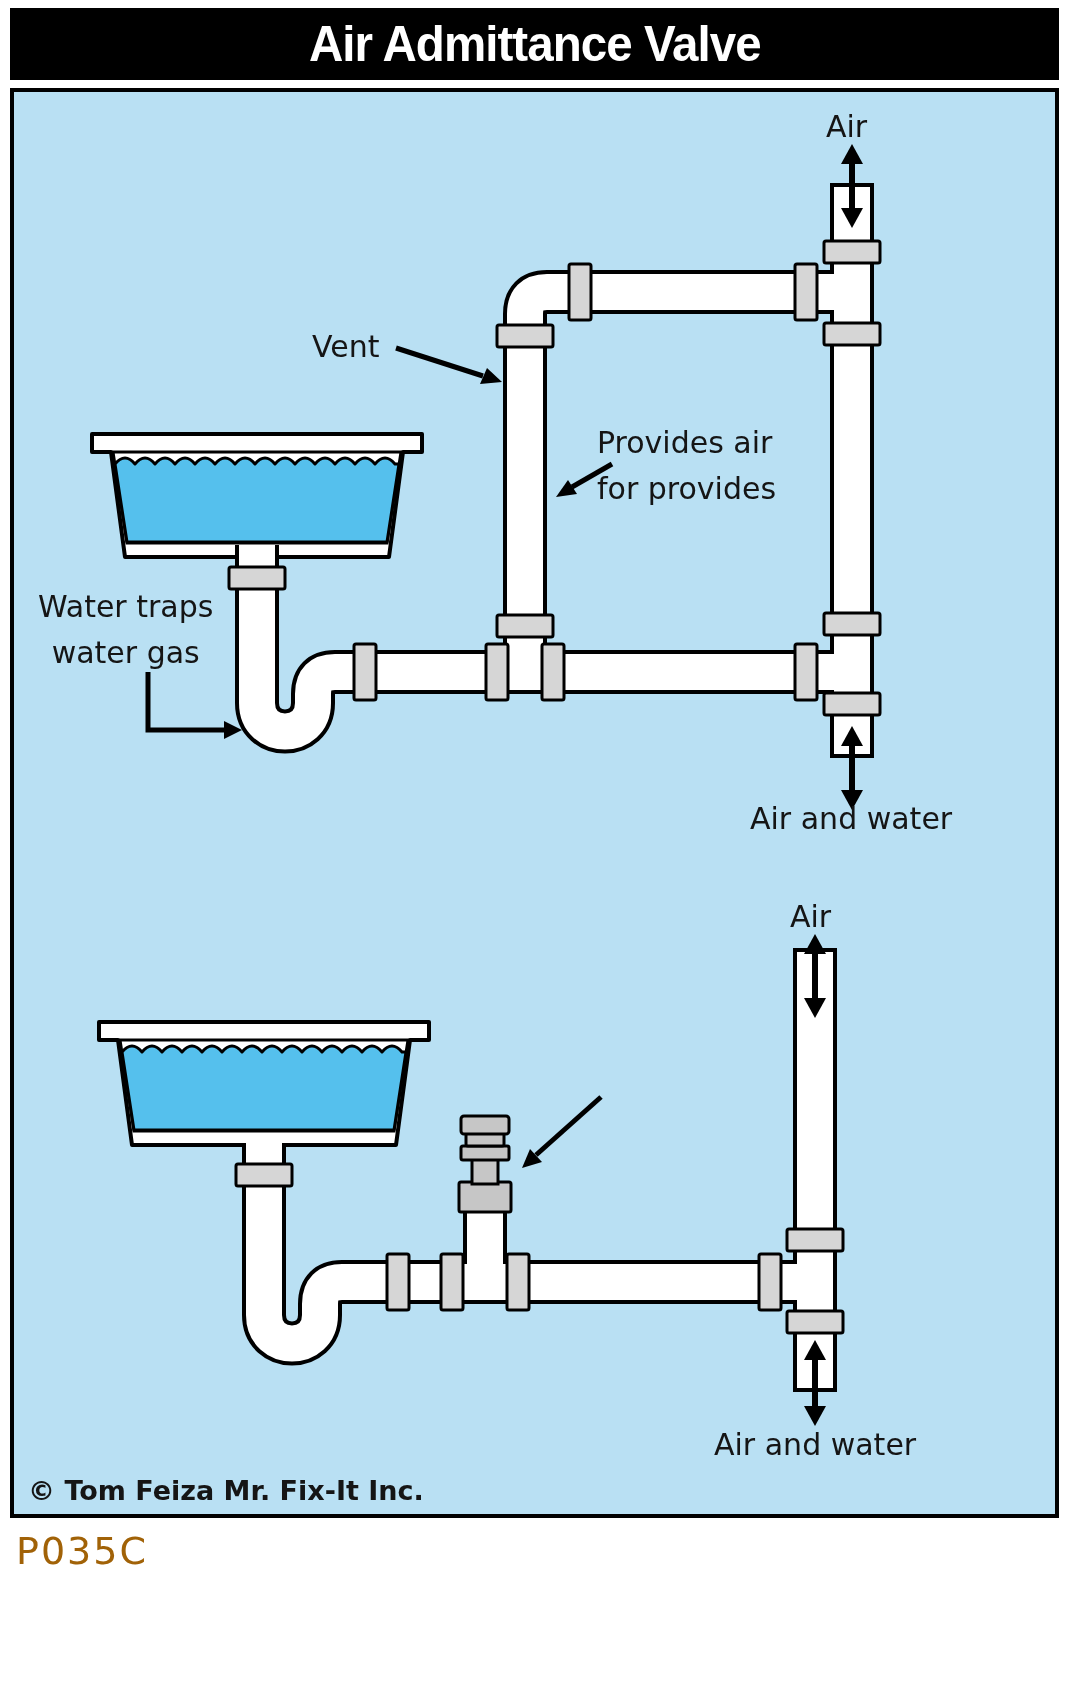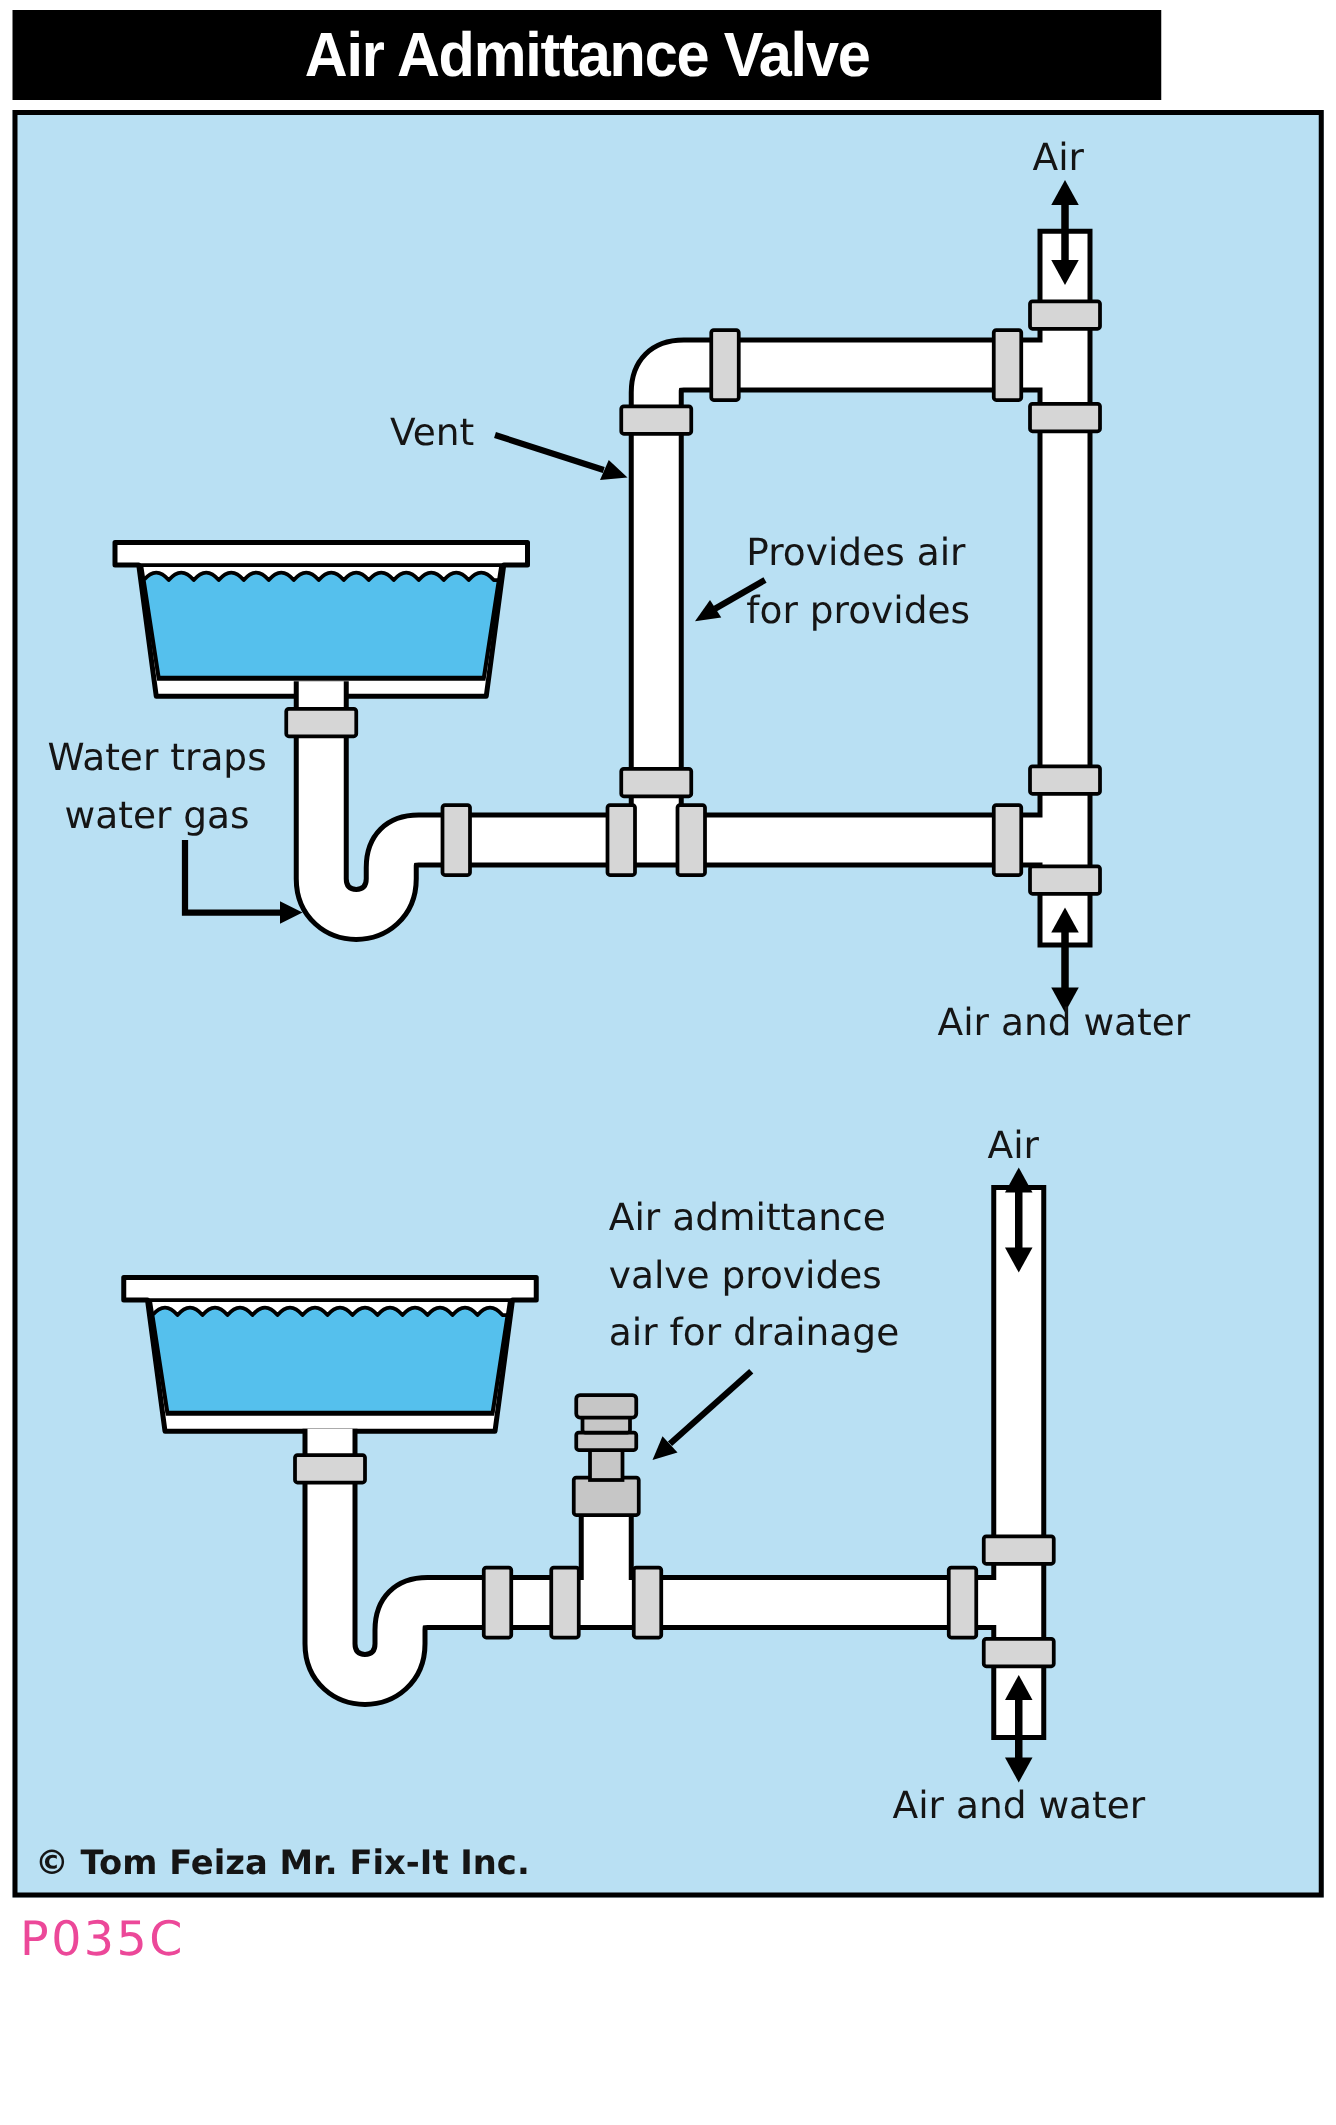--- a/index.html
+++ b/index.html
@@ -1,36 +1,36 @@
 <!DOCTYPE html>
 <html><head>
 <meta charset="utf-8">
 <style>
   html,body{margin:0;padding:0;background:#ffffff;}
   #stage{position:relative;width:1069px;height:1700px;background:#ffffff;overflow:hidden;
          font-family:"DejaVu Sans",sans-serif;color:#151515;}
-  #titlebar{position:absolute;left:10px;top:8px;width:919px;height:72px;background:#000;
+  #titlebar{position:absolute;left:10px;top:8px;width:1049px;height:72px;background:#000;
             display:flex;align-items:center;justify-content:center;}
   #titlebar span{color:#fff;font-family:"Liberation Sans",sans-serif;font-weight:700;
                  font-size:50px;letter-spacing:-1px;transform:scaleX(.95);}
   #panel{position:absolute;left:10px;top:88px;width:1049px;height:1430px;background:#b9e0f3;
          border:4px solid #000;box-sizing:border-box;}
   #diagram{position:absolute;left:0;top:0;width:1069px;height:1700px;}
   .lbl{position:absolute;font-size:30px;line-height:46px;white-space:pre;}
   .center{text-align:left;}
   #lbl-air-top{left:826px;top:104px;}
   #lbl-vent{left:312px;top:324px;}
   #lbl-provides{left:597px;top:420px;width:220px;}
   #lbl-watertraps{left:38px;top:584px;text-align:center;}
   #lbl-airwater-top{left:750px;top:796px;}
   #lbl-air-bottom{left:790px;top:894px;}
   #lbl-aav{left:487px;top:952px;width:250px;}
   #lbl-airwater-bottom{left:714px;top:1422px;}
   #lbl-copyright{left:28px;top:1468px;font-size:27px;font-weight:bold;}
-  #lbl-code{left:16px;top:1528px;font-size:38px;letter-spacing:2px;color:#ec4899;}
+  #lbl-code{left:16px;top:1528px;font-size:38px;letter-spacing:2px;color:#a16207;}
 </style>
 </head>
 <body>
 
 <div id="stage">
 
   <div id="titlebar">
     <span>Air Admittance Valve</span>
   </div>
 
@@ -146,18 +146,17 @@
     </g>
   </svg>
 
   <div class="lbl" id="lbl-air-top">Air</div>
   <div class="lbl" id="lbl-vent">Vent</div>
   <div class="lbl center" id="lbl-provides"><span>Provides air</span><br><span>for provides</span></div>
   <div class="lbl" id="lbl-watertraps"><span>Water traps</span><br><span>water gas</span></div>
   <div class="lbl" id="lbl-airwater-top">Air and water</div>
 
   <div class="lbl" id="lbl-air-bottom">Air</div>
-  <div class="lbl center" id="lbl-aav"><span>Air admittance</span><br><span>valve provides</span><br><span>air for drainage</span></div>
   <div class="lbl" id="lbl-airwater-bottom">Air and water</div>
 
   <div class="lbl" id="lbl-copyright">© Tom Feiza Mr. Fix-It Inc.</div>
   <div class="lbl" id="lbl-code">P035C</div>
 </div>
 
 </body></html>

